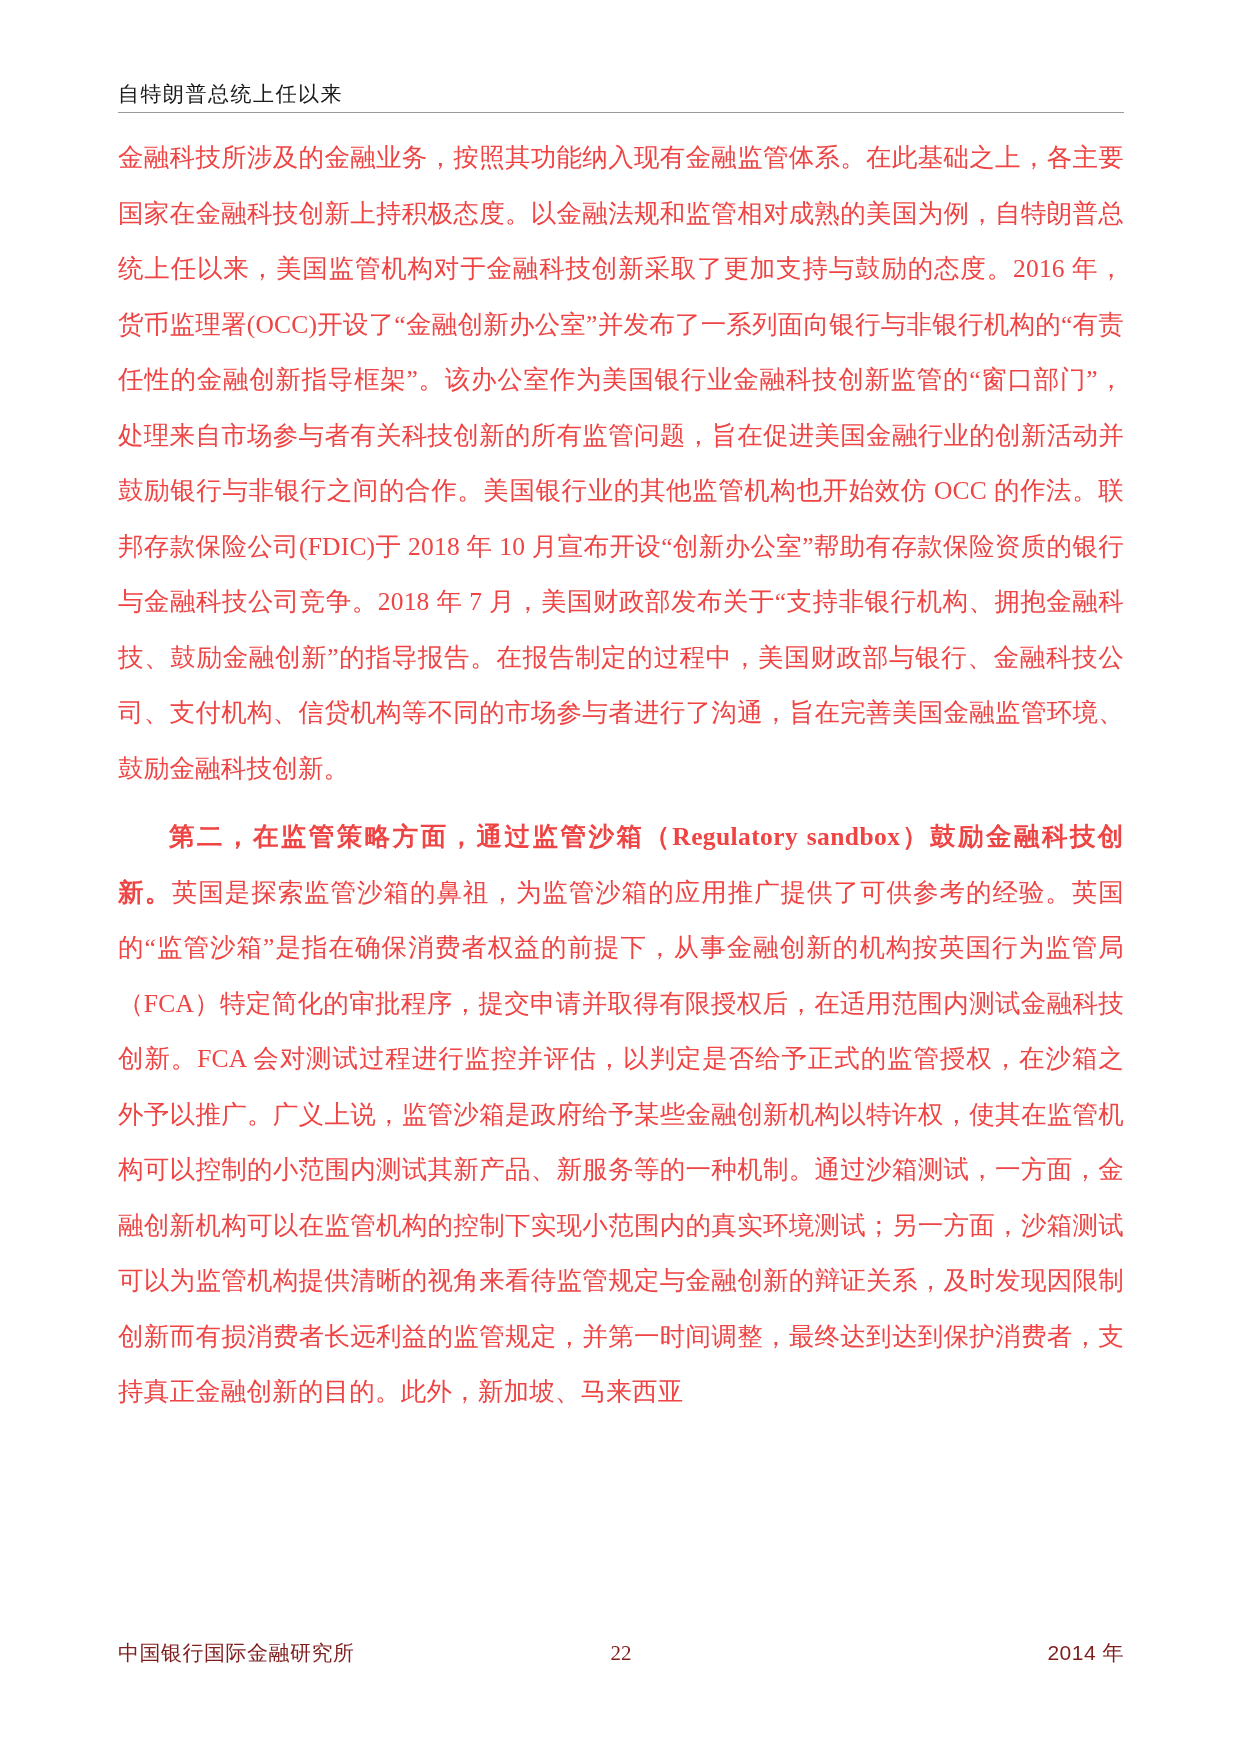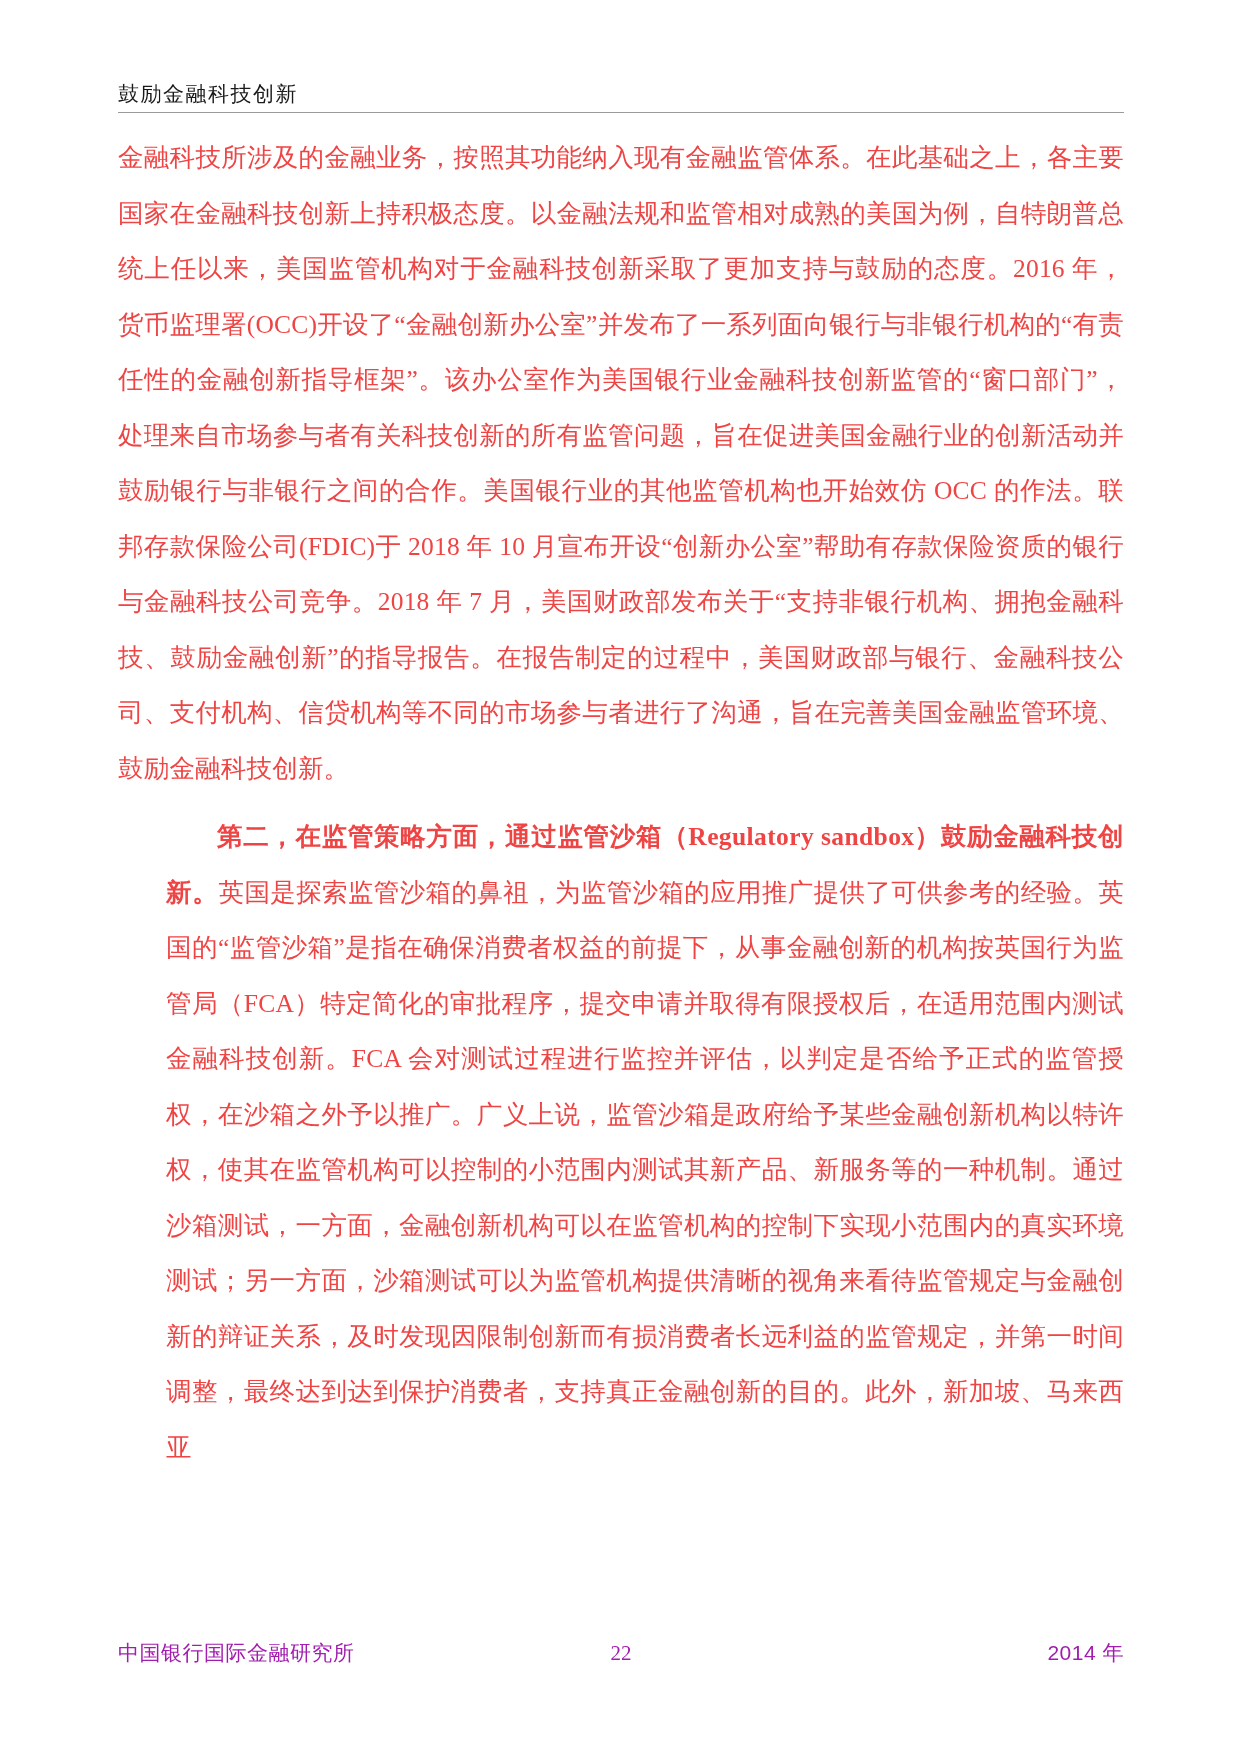--- a/index.html
+++ b/index.html
@@ -107,21 +107,20 @@
     font-size: 25.5px;
     line-height: 55.5px;
     letter-spacing: 0.2px;
     text-align: justify;
     text-justify: inter-character;
     color: #ef4444;
     font-family: "Liberation Serif", "DejaVu Serif", serif;
   }
   .para + .para {
     margin-top: 13px;
-    margin-left: 48px;
   }
   .para-indent {
     text-indent: 2em;
   }
   .lead {
     font-weight: 700;
     letter-spacing: 0.6px;
   }
   .lead-en {
     font-weight: 700;
@@ -132,21 +131,21 @@
   
   .footer {
     position: absolute;
     left: 118px;
     top: 1636px;
     width: 1006px;
     height: 40px;
     font-size: 21px;
     line-height: 34px;
     font-family: "Liberation Sans", "DejaVu Sans", sans-serif;
-    color: #a21caf;
+    color: #7f1d1d;
   }
   .footer-left {
     position: absolute;
     left: 0;
     top: 0;
     letter-spacing: 0.5px;
     white-space: nowrap;
   }
   .footer-center {
     position: absolute;
@@ -163,21 +162,21 @@
     letter-spacing: 0.5px;
     white-space: nowrap;
   }
 </style>
 </head>
 <body>
 
 <div class="page">
 
   <div class="header">
-    <div class="header-title">鼓励金融科技创新</div>
+    <div class="header-title">自特朗普总统上任以来</div>
 
 
     <div class="header-rule"></div>
   </div>
 
   <div class="content">
 
     <p class="para">
       <span>金融科技所涉及的金融业务，按照其功能纳入现有金融监管体系。在此基础之上，各主要国家在金融科技创新上持积极态度。以金融法规和监管相对成熟的美国为例，自特朗普总统上任以来，美国监管机构对于金融科技创新采取了更加支持与鼓励的态度。2016 年，货币监理署(OCC)开设了“金融创新办公室”并发布了一系列面向银行与非银行机构的“有责任性的金融创新指导框架”。该办公室作为美国银行业金融科技创新监管的“窗口部门”，处理来自市场参与者有关科技创新的所有监管问题，旨在促进美国金融行业的创新活动并鼓励银行与非银行之间的合作。美国银行业的其他监管机构也开始效仿 OCC 的作法。联邦存款保险公司(FDIC)于 2018 年 10 月宣布开设“创新办公室”帮助有存款保险资质的银行与金融科技公司竞争。2018 年 7 月，美国财政部发布关于“支持非银行机构、拥抱金融科技、鼓励金融创新”的指导报告。在报告制定的过程中，美国财政部与银行、金融科技公司、支付机构、信贷机构等不同的市场参与者进行了沟通，旨在完善美国金融监管环境、鼓励金融科技创新。</span>
     </p>

